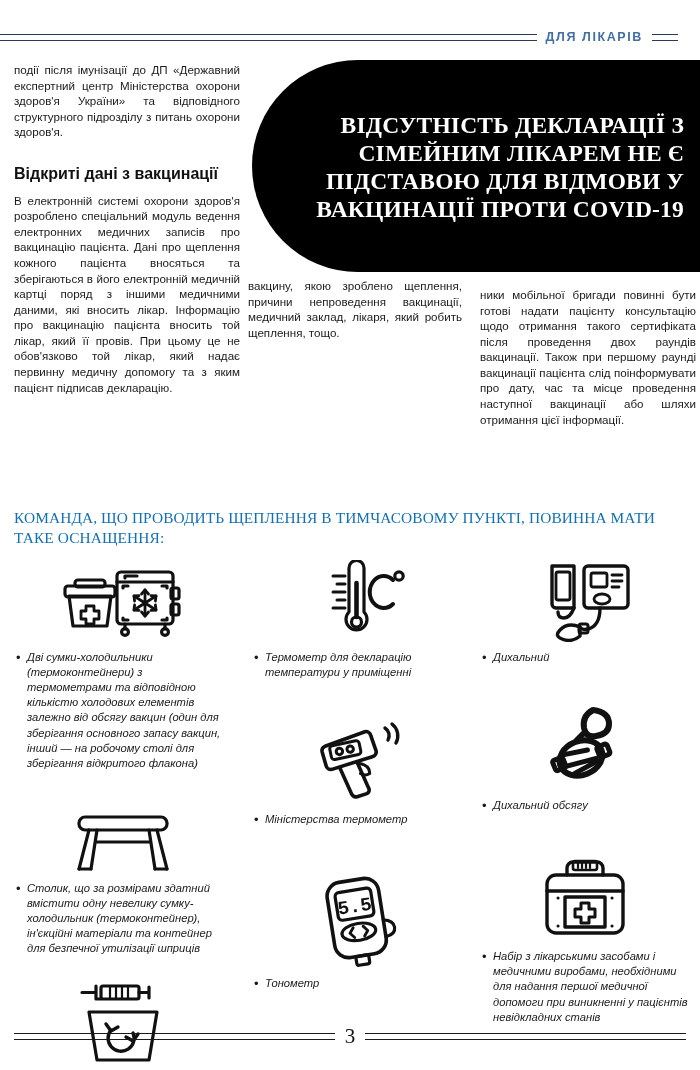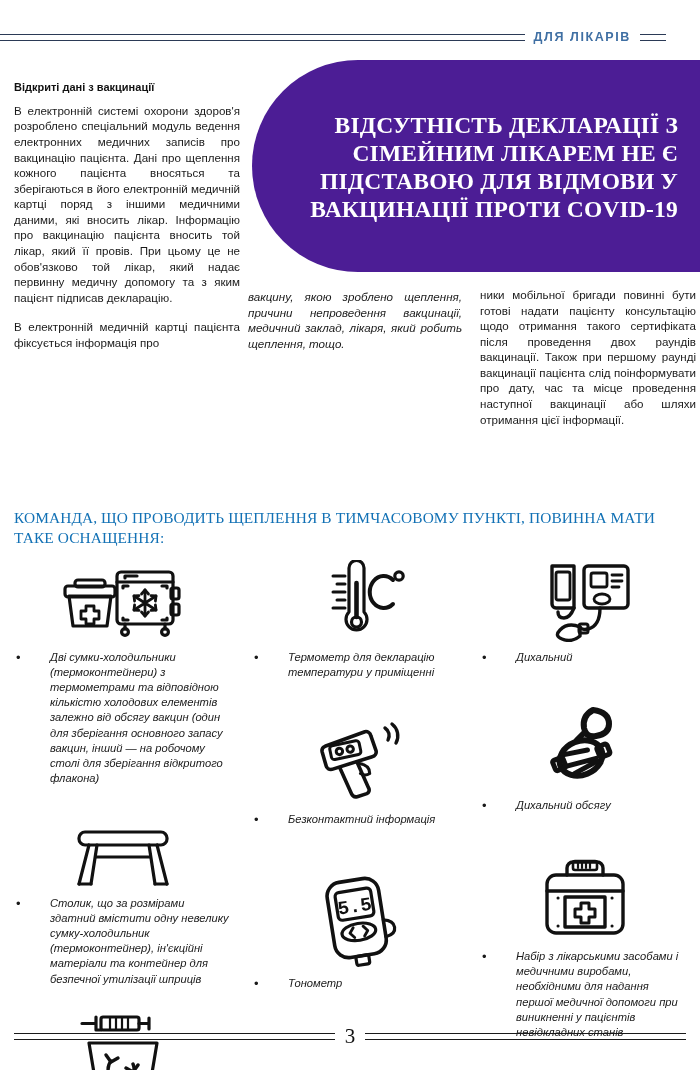--- a/index.html
+++ b/index.html
@@ -9,66 +9,66 @@
     font-family:"Liberation Sans", sans-serif;
     color:#1a1a1a;
     overflow:hidden;
     position:relative;
   }
 
   
   .page-header{
     position:absolute; top:26px; left:0; width:700px; height:22px;
     display:flex; align-items:center; justify-content:flex-end;
-    padding-right:34px; box-sizing:border-box;
+    padding-right:22px; box-sizing:border-box;
   }
   .hdr-rule{
     flex:1 1 auto; height:5px; margin-right:9px;
     border-top:1.3px solid #2b3a56; border-bottom:1.3px solid #2b3a56;
   }
   .hdr-rule.short{ flex:0 0 26px; margin-right:0; margin-left:9px; }
   .hdr-title{
     font-size:12.5px; font-weight:700; letter-spacing:1.6px;
     color:#3f6fa3; white-space:nowrap;
   }
 
   
   .top-area{ position:absolute; top:60px; left:0; width:700px; }
 
   .callout{
     position:absolute; top:0; left:252px; width:448px; height:212px;
-    background:#4c1d95;
+    background:#000000;
     border-radius:120px 0 0 120px;
     box-sizing:border-box;
-    padding:22px 22px 18px 46px;
+    padding:22px 16px 18px 46px;
     display:flex; align-items:center; justify-content:flex-end;
   }
   .callout-text{
     color:#ffffff; text-align:right;
     font-size:23.5px; line-height:1.19; font-weight:700;
     letter-spacing:0.2px; text-transform:uppercase;
     font-family:"Liberation Serif", serif;
   }
 
   .col-a{
     position:absolute; top:2px; left:14px; width:226px;
   }
   p.body{
     margin:0 0 14px 0;
     font-size:11.6px; line-height:1.345;
     text-align:justify; text-justify:inter-word;
     hyphens:none;
   }
   p.body:last-child{ margin-bottom:0; }
   h2.sub{
-    margin:19px 0 9px 0;
-    font-size:11px; line-height:1.17; font-weight:700; color:#111;
-  }
-
-  .col-b{ position:absolute; top:229px; left:248px; width:214px;font-style:italic; }
+    margin:25px 0 9px 0;
+    font-size:16px; line-height:1.17; font-weight:700; color:#111;
+  }
+
+  .col-b{ position:absolute; top:218px; left:248px; width:214px; }
   .col-c{ position:absolute; top:227px; left:480px; width:216px; }
 
   
   .section-head{
     position:absolute; top:508px; left:14px; width:676px;
     color:#1271b5; font-weight:400;
     font-size:15.4px; line-height:1.3; letter-spacing:0.1px;
     text-transform:uppercase;
     font-family:"Liberation Serif", serif;
   }
@@ -92,21 +92,21 @@
   .eq-icon svg{ display:block; }
   .eq-cap{
     display:flex; align-items:flex-start;
     font-style:italic; font-size:11.2px; line-height:1.35;
     margin-top:8px;
   }
   .eq-cap .dot{
     flex:0 0 auto; width:9px; margin-right:2px;
     font-style:normal; font-size:13px; line-height:1.2;
   }
-  .eq-cap .txt{ flex:1 1 auto;margin-left:23px; }
+  .eq-cap .txt{ flex:1 1 auto; }
 
   
   .sp-12{ height:12px; }
   .sp-18{ height:18px; }
   .sp-28{ height:28px; }
   .sp-34{ height:34px; }
   .sp-40{ height:40px; }
 
   
   .page-footer{
@@ -133,23 +133,23 @@
   <div class="hdr-rule short"></div>
 </div>
 
 <div class="top-area">
 
   <div class="callout">
     <div class="callout-text">ВІДСУТНІСТЬ ДЕКЛАРАЦІЇ З СІМЕЙНИМ ЛІКАРЕМ НЕ Є ПІДСТАВОЮ ДЛЯ ВІДМОВИ У ВАКЦИНАЦІЇ ПРОТИ COVID-19</div>
   </div>
 
   <div class="col-a">
+    <p class="body">події після імунізації до ДП «Державний експертний центр Міністерства охорони здоров'я України» та відповідного структурного підрозділу з питань охорони здоров'я.</p>
     <h2 class="sub">Відкриті дані з вакцинації</h2>
     <p class="body">В електронній системі охорони здоров'я розроблено спеціальний модуль ведення електронних медичних записів про вакцинацію пацієнта. Дані про щеплення кожного пацієнта вносяться та зберігаються в його електронній медичній картці поряд з іншими медичними даними, які вносить лікар. Інформацію про вакцинацію пацієнта вносить той лікар, який її провів. При цьому це не обов'язково той лікар, який надає первинну медичну допомогу та з яким пацієнт підписав декларацію.</p>
-    <p class="body">В електронній медичній картці пацієнта фіксується інформація про</p>
   </div>
 
   <div class="col-b">
     <p class="body">вакцину, якою зроблено щеплення, причини непроведення вакцинації, медичний заклад, лікаря, який робить щеплення, тощо.</p>
   </div>
 
   <div class="col-c">
     <p class="body">ники мобільної бригади повинні бути готові надати пацієнту консультацію щодо отримання такого сертифіката після проведення двох раундів вакцинації. Також при першому раунді вакцинації пацієнта слід поінформувати про дату, час та місце проведення наступної вакцинації або шляхи отримання цієї інформації.</p>
   </div>
 </div>
@@ -283,21 +283,21 @@
           </g>
 
           <g stroke-width="3.4" fill="none">
             <path d="M80 8 a9 9 0 0 1 3 12"></path>
             <path d="M87 4 a15 15 0 0 1 4 19"></path>
           </g>
         </svg>
       </div>
       <div class="eq-cap">
         <span class="dot">•</span>
-        <span class="txt">Безконтактний інформація</span>
+        <span class="txt">Міністерства термометр</span>
       </div>
     </div>
 
     <div class="sp-40"></div>
 
     <div class="eq-item">
       <div class="eq-icon tall">
         <svg width="104" height="96" viewBox="0 0 104 96" fill="none" stroke="#111" stroke-width="3.6" stroke-linejoin="round" stroke-linecap="round">
           <g transform="rotate(-9 52 48)">
             <rect x="26" y="8" width="52" height="76" rx="14"></rect>

